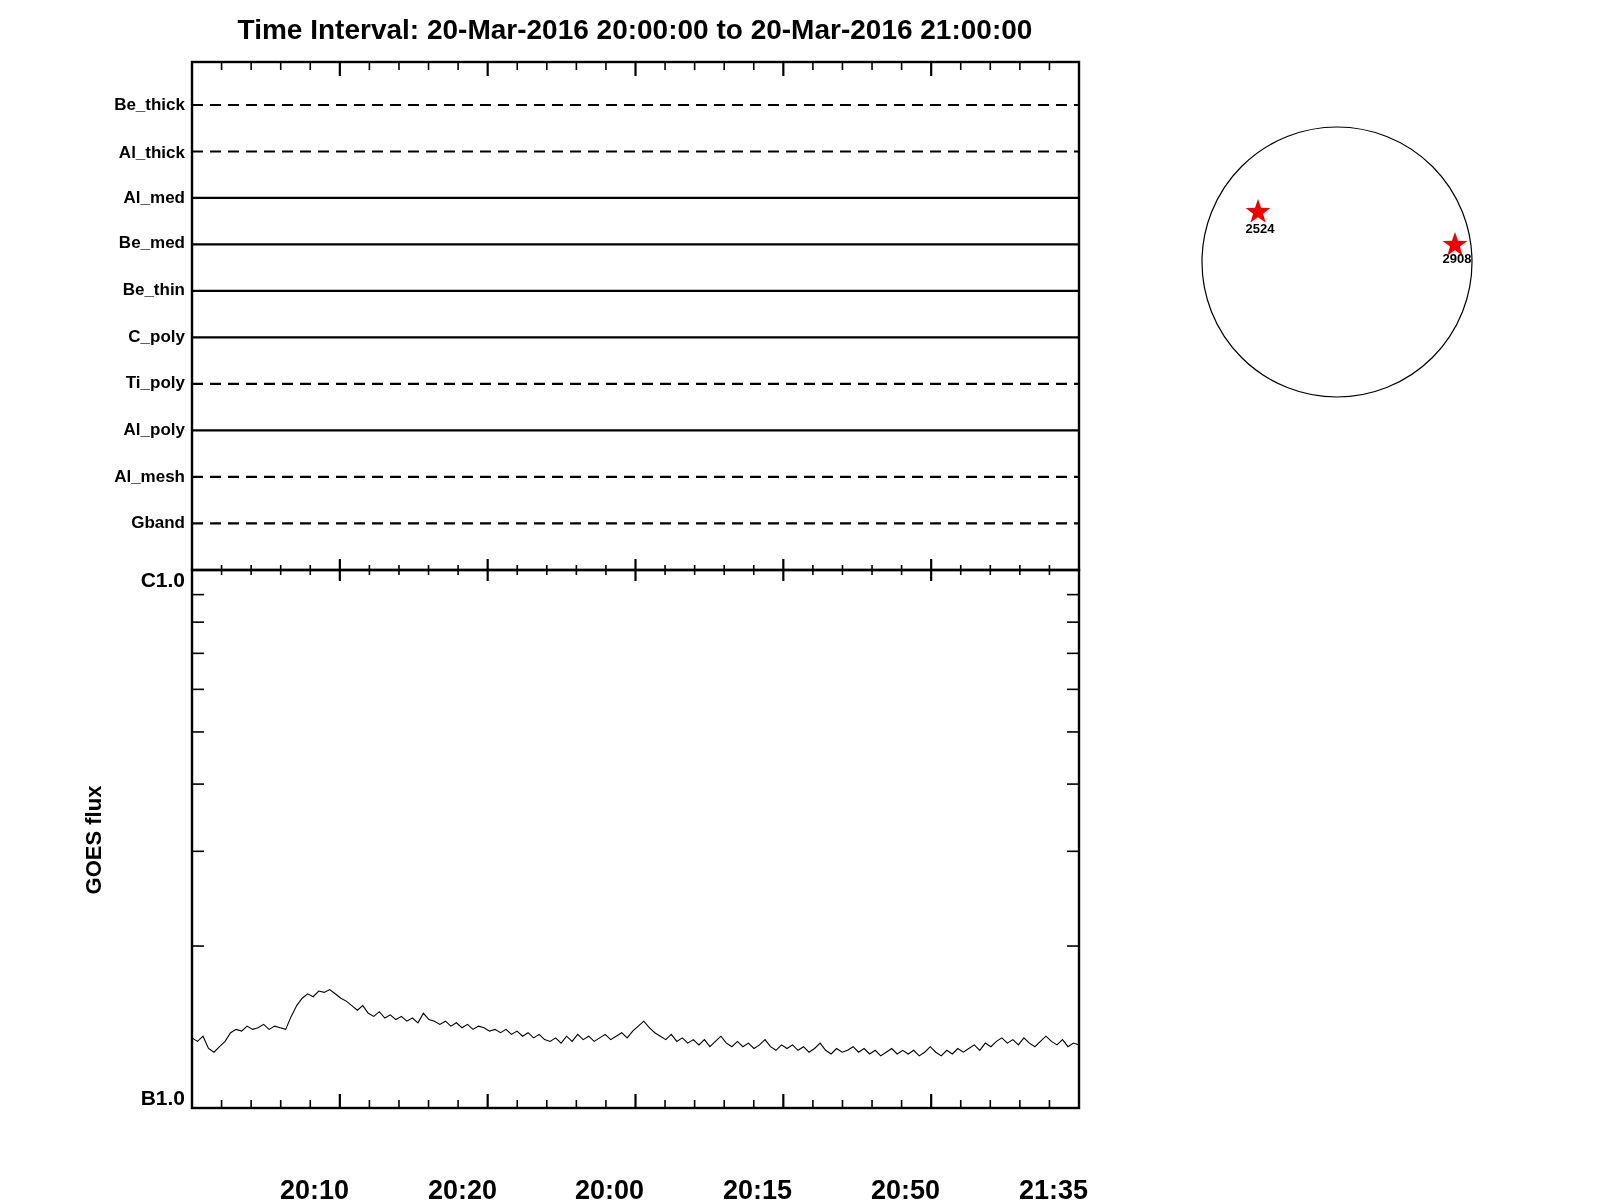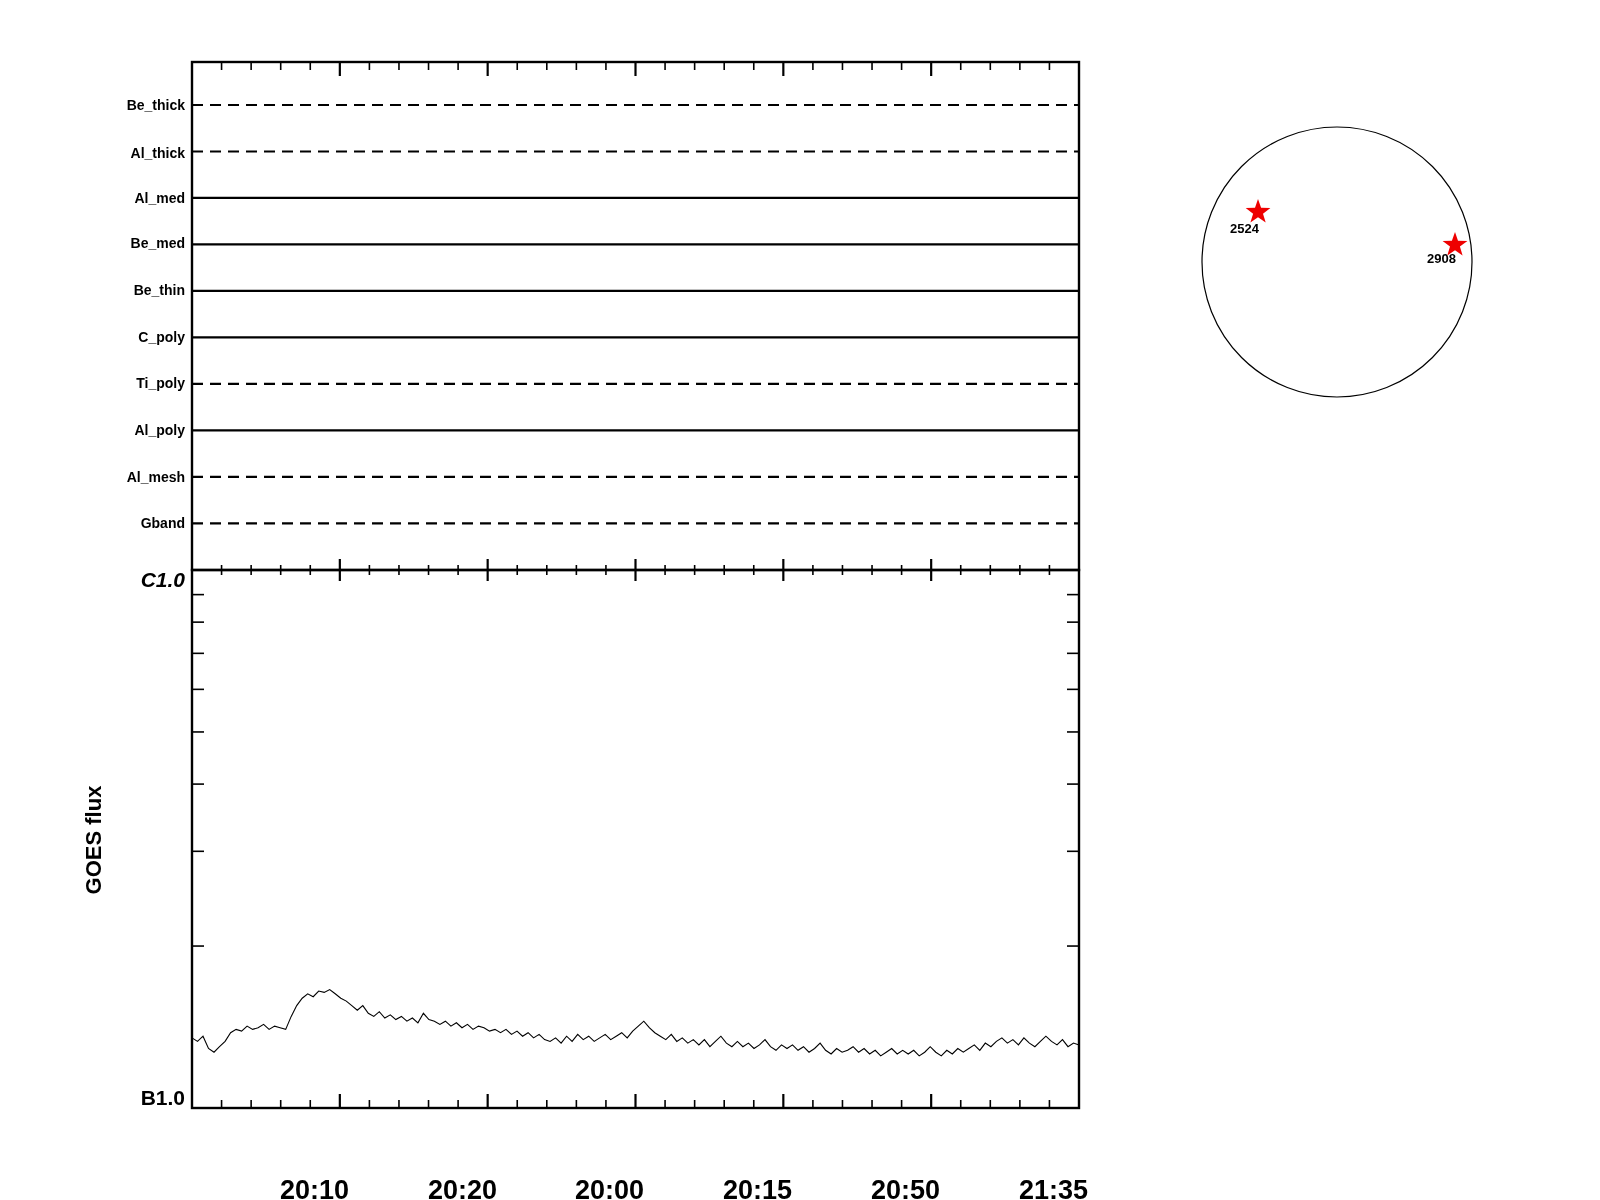--- a/index.html
+++ b/index.html
@@ -1,27 +1,27 @@
 <!DOCTYPE html>
 <html><head>
 <meta charset="utf-8">
 <style>
   html,body{margin:0;padding:0;background:#fff;}
   #screen{position:relative;width:1600px;height:1200px;background:#ffffff;overflow:hidden;
           font-family:"Liberation Sans","DejaVu Sans",sans-serif;color:#000;}
   #plot{position:absolute;left:0;top:0;}
   .txt{position:absolute;font-weight:bold;white-space:nowrap;}
   .title{left:135px;top:14px;width:1000px;text-align:center;font-size:28px;}
-  .flabel{right:1415px;font-size:14px;line-height:26px;text-align:right;}
+  .flabel{right:1415px;font-size:17px;line-height:26px;text-align:right;}
   .ylab{left:-16px;top:827px;width:220px;height:26px;text-align:center;font-size:22px;
         transform:rotate(-90deg);}
-  .ymax{right:1415px;top:567px;font-size:21px;line-height:26px;text-align:left;font-style:italic;}
+  .ymax{right:1415px;top:567px;font-size:21px;line-height:26px;text-align:left;}
   .ymin{right:1415px;top:1085px;font-size:21px;line-height:26px;text-align:left;}
   .xtick{top:1177px;width:120px;text-align:left;font-size:27px;line-height:26px;}
-  .arlabel{width:60px;font-size:13px;line-height:14px;}
+  .arlabel{width:60px;text-align:center;font-size:13px;line-height:14px;}
 </style>
 </head>
 <body>
 
 <div id="screen">
   <svg id="plot" width="1600" height="1200" viewBox="0 0 1600 1200">
       <rect x="192" y="62" width="887" height="508" fill="none" stroke="#000" stroke-width="2.4"></rect>
       <rect x="192" y="570" width="887" height="538" fill="none" stroke="#000" stroke-width="2.4"></rect>
       <line x1="192" y1="105" x2="1079" y2="105" stroke="#000" stroke-width="2.2" stroke-dasharray="11 7"></line>
       <line x1="192" y1="151.478" x2="1079" y2="151.478" stroke="#000" stroke-width="2.2" stroke-dasharray="11 7"></line>
@@ -135,20 +135,21 @@
       <line x1="192" y1="622.1375869983344" x2="204" y2="622.1375869983344" stroke="#000" stroke-width="1.6"></line>
       <line x1="1067" y1="622.1375869983344" x2="1079" y2="622.1375869983344" stroke="#000" stroke-width="1.6"></line>
       <line x1="192" y1="594.6175299216433" x2="204" y2="594.6175299216433" stroke="#000" stroke-width="1.6"></line>
       <line x1="1067" y1="594.6175299216433" x2="1079" y2="594.6175299216433" stroke="#000" stroke-width="1.6"></line>
       <polyline points="192.0,1037.9 197.5,1041.4 203.0,1036.2 208.5,1048.5 214.0,1052.2 219.5,1046.7 225.1,1041.4 230.6,1032.7 236.1,1029.4 241.6,1031.1 247.1,1026.1 252.6,1029.4 258.1,1027.7 263.6,1024.4 269.1,1029.4 274.6,1026.1 280.1,1027.7 285.7,1029.4 291.2,1016.4 296.7,1005.6 302.2,998.2 307.7,993.8 313.2,996.7 318.7,991.0 324.2,992.4 329.7,989.6 335.2,993.8 340.8,998.2 346.3,1001.1 351.8,1005.6 357.3,1010.2 362.8,1005.6 368.3,1013.3 373.8,1016.4 379.3,1011.7 384.8,1018.0 390.3,1014.8 395.8,1019.6 401.4,1016.4 406.9,1021.2 412.4,1018.0 417.9,1022.8 423.4,1013.3 428.9,1019.6 434.4,1021.2 439.9,1024.4 445.4,1021.2 450.9,1026.1 456.4,1022.8 462.0,1027.7 467.5,1024.4 473.0,1029.4 478.5,1026.1 484.0,1027.7 489.5,1031.1 495.0,1029.4 500.5,1032.7 506.0,1029.4 511.5,1034.4 517.0,1031.1 522.6,1036.2 528.1,1032.7 533.6,1037.9 539.1,1034.4 544.6,1039.6 550.1,1041.4 555.6,1037.9 561.1,1043.1 566.6,1036.2 572.1,1041.4 577.7,1034.4 583.2,1039.6 588.7,1036.2 594.2,1041.4 599.7,1037.9 605.2,1034.4 610.7,1039.6 616.2,1036.2 621.7,1032.7 627.2,1037.9 632.7,1031.1 638.3,1026.1 643.8,1021.2 649.3,1027.7 654.8,1032.7 660.3,1036.2 665.8,1039.6 671.3,1034.4 676.8,1041.4 682.3,1037.9 687.8,1043.1 693.3,1039.6 698.9,1044.9 704.4,1039.6 709.9,1046.7 715.4,1041.4 720.9,1036.2 726.4,1043.1 731.9,1046.7 737.4,1041.4 742.9,1046.7 748.4,1043.1 754.0,1048.5 759.5,1044.9 765.0,1039.6 770.5,1046.7 776.0,1050.3 781.5,1044.9 787.0,1048.5 792.5,1044.9 798.0,1050.3 803.5,1046.7 809.0,1052.2 814.6,1048.5 820.1,1043.1 825.6,1050.3 831.1,1054.0 836.6,1048.5 842.1,1052.2 847.6,1050.3 853.1,1046.7 858.6,1052.2 864.1,1048.5 869.6,1054.0 875.2,1050.3 880.7,1055.9 886.2,1052.2 891.7,1048.5 897.2,1054.0 902.7,1050.3 908.2,1054.0 913.7,1050.3 919.2,1055.9 924.7,1052.2 930.2,1046.7 935.8,1052.2 941.3,1055.9 946.8,1050.3 952.3,1054.0 957.8,1048.5 963.3,1052.2 968.8,1048.5 974.3,1044.9 979.8,1050.3 985.3,1043.1 990.9,1046.7 996.4,1041.4 1001.9,1037.9 1007.4,1043.1 1012.9,1039.6 1018.4,1044.9 1023.9,1037.9 1029.4,1043.1 1034.9,1046.7 1040.4,1041.4 1045.9,1036.2 1051.5,1041.4 1057.0,1044.9 1062.5,1039.6 1068.0,1046.7 1073.5,1043.1 1079.0,1044.9" fill="none" stroke="#000" stroke-width="1.1"></polyline>
       <circle cx="1337" cy="262" r="135" fill="none" stroke="#000" stroke-width="1.2"></circle>
       <polygon points="1258.0,199.1 1261.1,207.8 1270.4,208.0 1263.0,213.7 1265.7,222.6 1258.0,217.3 1250.4,222.6 1253.1,213.7 1245.7,208.0 1255.0,207.8" fill="#ee0000"></polygon>
       <polygon points="1455.0,232.0 1458.0,240.8 1467.4,241.0 1459.9,246.6 1462.6,255.5 1455.0,250.2 1447.3,255.5 1450.0,246.6 1442.6,241.0 1451.9,240.8" fill="#ee0000"></polygon>
     </svg>
 
+  <div class="txt title">Time Interval: 20-Mar-2016 20:00:00 to 20-Mar-2016 21:00:00</div>
 
   <div class="txt flabel" style="top:92px">Be_thick</div>
   <div class="txt flabel" style="top:140px">Al_thick</div>
   <div class="txt flabel" style="top:185px">Al_med</div>
   <div class="txt flabel" style="top:230px">Be_med</div>
   <div class="txt flabel" style="top:277px">Be_thin</div>
   <div class="txt flabel" style="top:324px">C_poly</div>
   <div class="txt flabel" style="top:370px">Ti_poly</div>
   <div class="txt flabel" style="top:417px">Al_poly</div>
   <div class="txt flabel" style="top:464px">Al_mesh</div>

